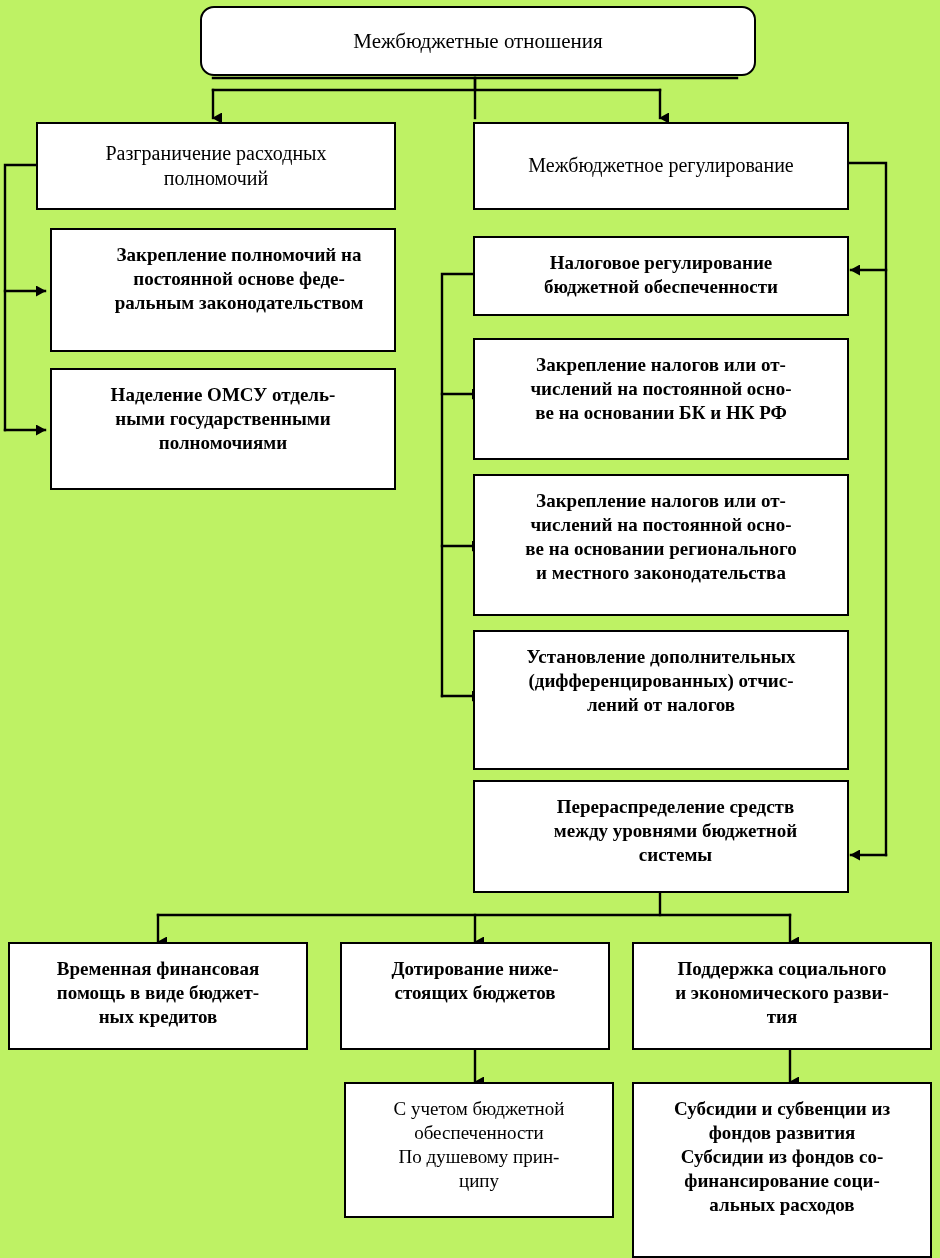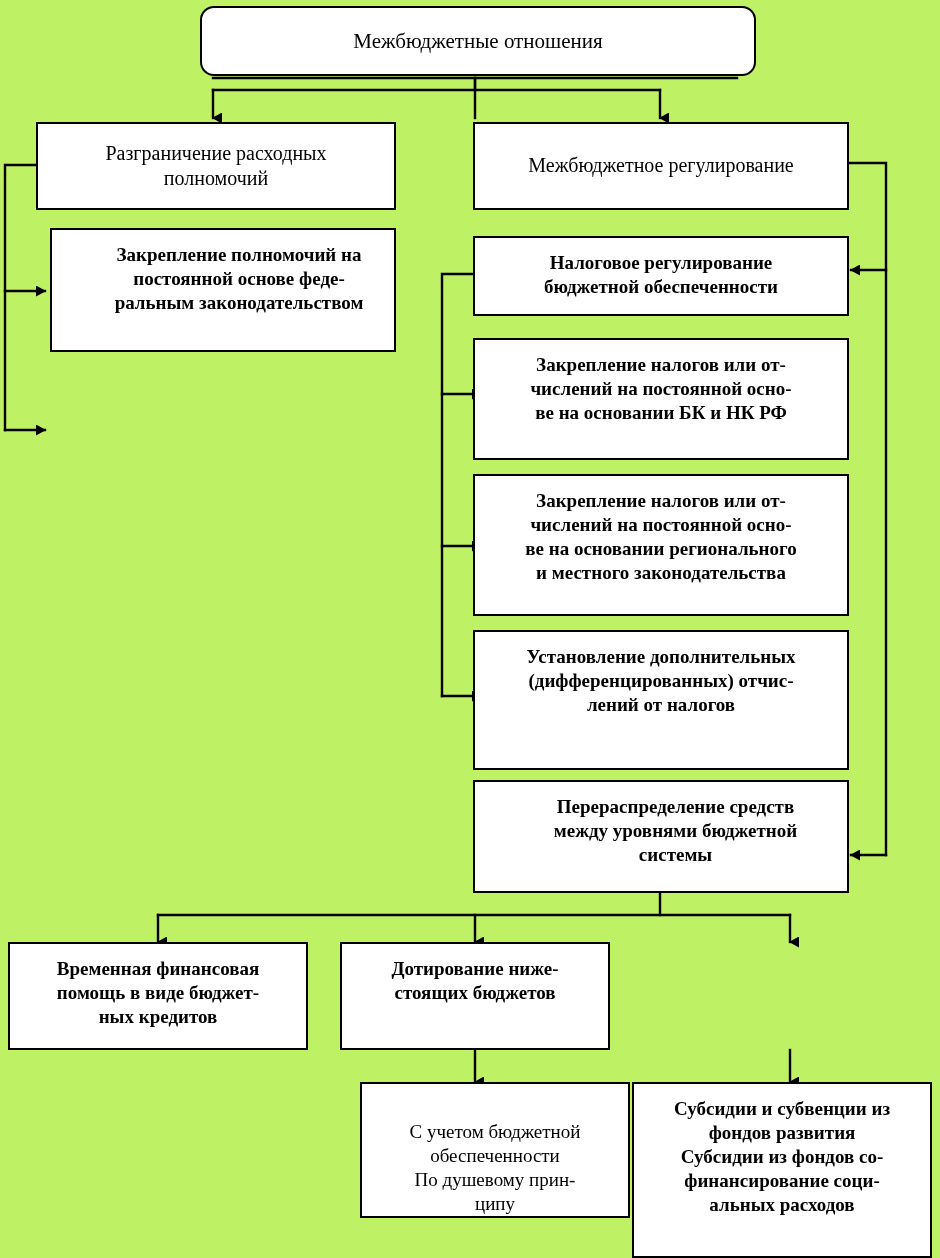--- a/index.html
+++ b/index.html
@@ -114,20 +114,25 @@
   <div class="node t-lvl2" style="left:473px; top:122px; width:376px; height:88px;">
     <span class="label">Межбюджетное регулирование</span>
   </div>
 
   <div class="node t-body align-top-pad" style="left:50px; top:228px; width:346px; height:124px;padding-left:32px;">
     <span class="label">Закрепление полномочий на
 постоянной основе феде-
 ральным законодательством</span>
   </div>
 
+  <div class="node t-body align-top-pad" style="left:50px; top:368px; width:346px; height:122px;">
+    <span class="label">Наделение ОМСУ отдель-
+ными государственными
+полномочиями</span>
+  </div>
 
   <div class="node t-body align-top-pad" style="left:473px; top:236px; width:376px; height:80px;">
     <span class="label">Налоговое регулирование
 бюджетной обеспеченности</span>
   </div>
 
   <div class="node t-body align-top-pad" style="left:473px; top:338px; width:376px; height:122px;">
     <span class="label">Закрепление налогов или от-
 числений на постоянной осно-
 ве на основании БК и НК РФ</span>
@@ -156,22 +161,27 @@
     <span class="label">Временная финансовая
 помощь в виде бюджет-
 ных кредитов</span>
   </div>
 
   <div class="node t-body align-top-pad" style="left:340px; top:942px; width:270px; height:108px;">
     <span class="label">Дотирование ниже-
 стоящих бюджетов</span>
   </div>
 
+  <div class="node t-body align-top-pad" style="left:632px; top:942px; width:300px; height:108px;">
+    <span class="label">Поддержка социального
+и экономического разви-
+тия</span>
+  </div>
 
-  <div class="node t-bodyn align-top-pad" style="left:360px; top:1082px; width:270px; height:136px; font-weight:normal;align-items:flex-end;">
+  <div class="node t-bodyn align-top-pad" style="left:344px; top:1082px; width:270px; height:136px; font-weight:normal;">
     <span class="label">С учетом бюджетной
 обеспеченности
 По душевому прин-
 ципу</span>
   </div>
 
   <div class="node t-body align-top-pad" style="left:632px; top:1082px; width:300px; height:176px;">
     <span class="label">Субсидии и субвенции из
 фондов развития
 Субсидии из фондов со-

